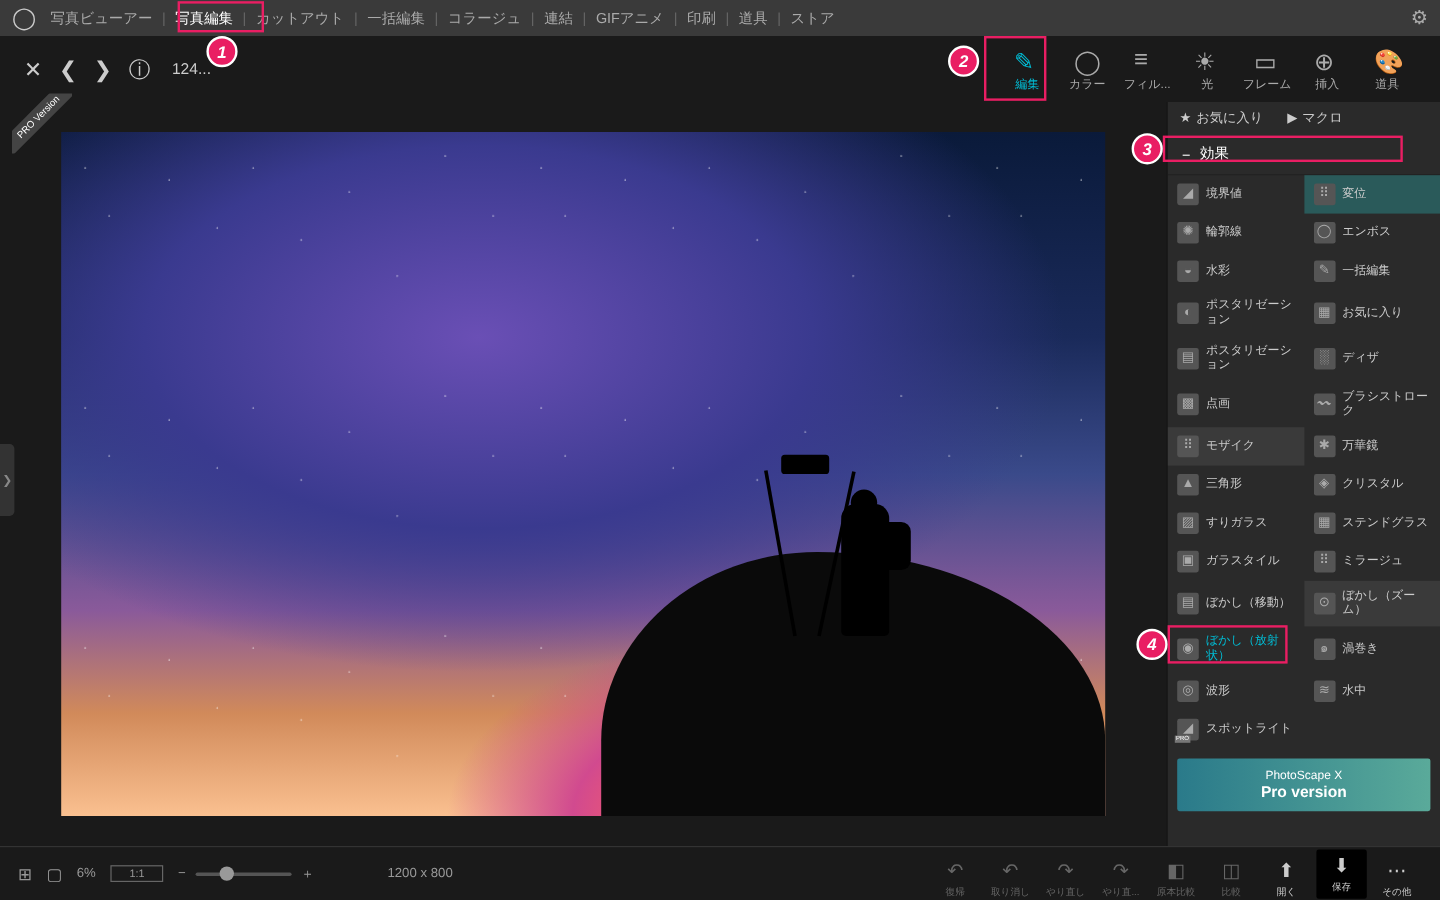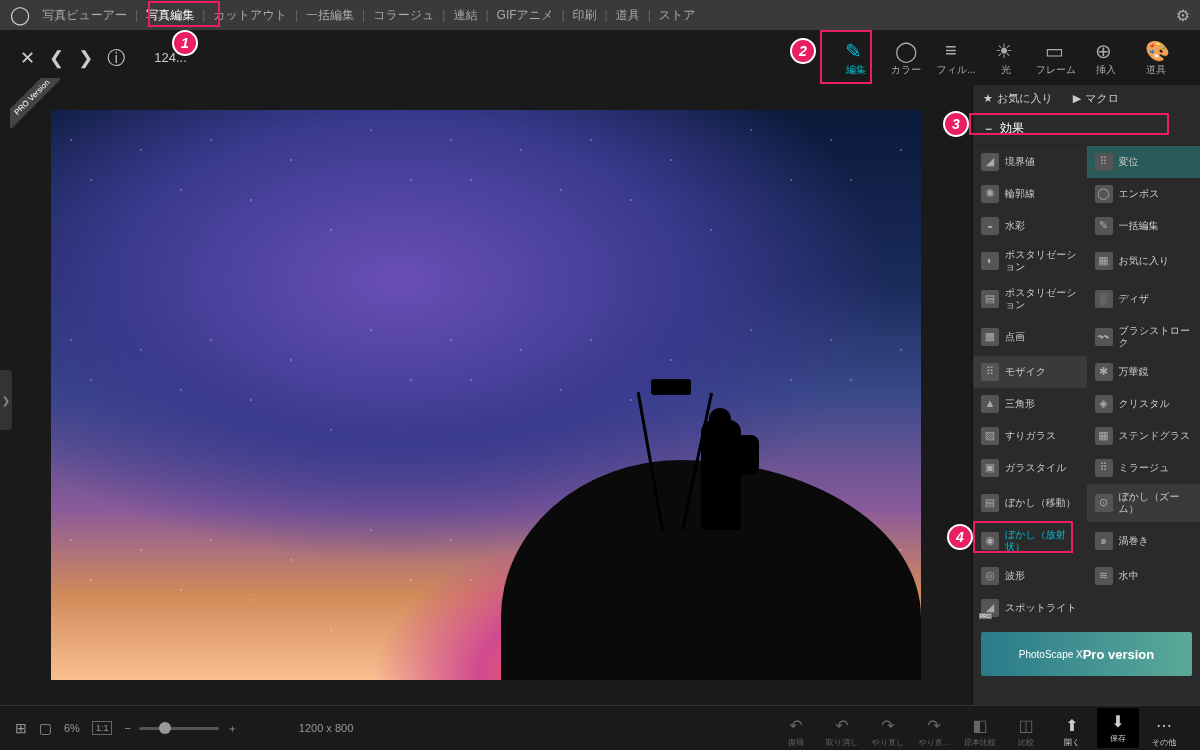--- a/index.html
+++ b/index.html
@@ -5,21 +5,21 @@
 * { margin:0; padding:0; box-sizing:border-box; font-family:-apple-system,"Hiragino Sans",sans-serif; }
 body { width:1200px; height:750px; background:#1a1a1a; color:#ccc; overflow:hidden; position:relative; }
 .topbar { height:30px; background:#3a3a3a; display:flex; align-items:center; padding:0 10px; font-size:12px; color:#aaa; gap:4px; }
 .topbar-item { padding:4px 8px; cursor:pointer; color:#aaa; }
 .topbar-item.active { color:#fff; }
 .topbar-sep { color:#666; }
 .gear { margin-left:auto; font-size:16px; }
 .hl1 { position:absolute; border:2px solid #e91e63; pointer-events:none; }
 .secondbar { height:55px; display:flex; align-items:center; padding:0 20px; gap:14px; }
 .sb-icon { font-size:18px; color:#ccc; cursor:pointer; }
-.file-count { font-size:13px; color:#ccc; margin-left:15px; }
+.file-count { font-size:13px; color:#ccc; margin-left:4px; }
 .tool-strip { margin-left:auto; display:flex; gap:2px; }
 .tool-btn { display:flex; flex-direction:column; align-items:center; justify-content:center; width:48px; height:55px; font-size:10px; color:#aaa; cursor:pointer; gap:2px; }
 .tool-btn.active { color:#00bcd4; }
 .tool-btn svg, .tool-btn .ico { width:22px; height:22px; }
 .main { display:flex; height:620px; }
 .canvas-area { flex:1; display:flex; align-items:center; justify-content:center; position:relative; }
 .canvas-img { width:870px; height:570px; background:
   radial-gradient(ellipse 60% 50% at 70% 100%, #ff9a3c 0%, #ff5e62 20%, #d14a8f 35%, transparent 55%),
   radial-gradient(ellipse 80% 70% at 40% 30%, #6a4fb5 0%, #3a3a8f 40%, transparent 70%),
   linear-gradient(180deg, #0a1a3a 0%, #1a2a5a 30%, #3a4a8a 50%, #8a5a9a 70%, #d18a5a 85%, #fac090 100%);
@@ -54,21 +54,21 @@
 .side-tabs span { cursor:pointer; display:flex; align-items:center; gap:4px; }
 .section-hdr { display:flex; align-items:center; padding:8px 12px; gap:8px; color:#fff; font-size:12px; border-bottom:1px solid #222; cursor:pointer; }
 .fx-grid { display:grid; grid-template-columns:1fr 1fr; }
 .fx-item { display:flex; align-items:center; gap:6px; padding:7px 8px; cursor:pointer; color:#ccc; font-size:10px; line-height:1.2; min-height:32px; }
 .fx-item.sel1 { background:#2a5a5a; }
 .fx-item.sel2 { background:#3a3a3a; }
 .fx-item.sel3 { color:#00bcd4; }
 .fx-icon { width:18px; height:18px; background:#555; border-radius:2px; flex-shrink:0; display:flex; align-items:center; justify-content:center; font-size:11px; color:#aaa; position:relative; }
 .fx-icon.pro::after { content:'PRO'; position:absolute; bottom:-2px; left:-2px; font-size:5px; background:#777; color:#fff; padding:0 1px; }
 .transform-row { padding:8px 12px; color:#ccc; font-size:12px; cursor:pointer; }
-.pro-banner { margin:8px; height:44px; background:linear-gradient(90deg,#2a7a8a,#5aaa9a); border-radius:2px; display:flex; flex-direction:row; align-items:center; justify-content:center; color:#fff; font-size:10px; }
+.pro-banner { margin:8px; height:44px; background:linear-gradient(90deg,#2a7a8a,#5aaa9a); border-radius:2px; display:flex; flex-direction:column; align-items:center; justify-content:center; color:#fff; font-size:10px; }
 .pro-banner b { font-size:13px; }
 .bottombar { height:45px; display:flex; align-items:center; padding:0 15px; gap:12px; font-size:11px; color:#999; border-top:1px solid #333; }
 .bb-icon { font-size:14px; cursor:pointer; }
 .zoom-slider { display:flex; align-items:center; gap:8px; }
 .zoom-slider .track { width:80px; height:3px; background:#555; position:relative; border-radius:2px; }
 .zoom-slider .thumb { position:absolute; left:25%; top:-5px; width:12px; height:12px; background:#999; border-radius:50%; }
 .dims { margin-left:49px; }
 .bb-right { margin-left:auto; display:flex; gap:4px; align-items:flex-end; }
 .bb-tool { display:flex; flex-direction:column; align-items:center; width:42px; font-size:8px; color:#666; gap:2px; cursor:pointer; }
 .bb-tool.enabled { color:#ccc; }
@@ -273,21 +273,21 @@
 
 <div class="pro-ribbon">
     <span>PRO Version</span>
   </div>
 <div class="side-handle">❯</div>
 
 <div class="bottombar">
   <span class="bb-icon">⊞</span>
   <span class="bb-icon">▢</span>
   <span>6%</span>
-  <span style="border:1px solid #666;padding:1px 3px;font-size:9px">1:1</span>
+  <span style="border:1px solid #666;padding:1px 15px;font-size:9px">1:1</span>
   <div class="zoom-slider">
     <span>−</span>
     <div class="track">
         <div class="thumb"></div>
       </div>
     <span>＋</span>
   </div>
   <span class="dims">1200 x 800</span>
   <div class="bb-right" id="bbright">
       <div class="bb-tool">

